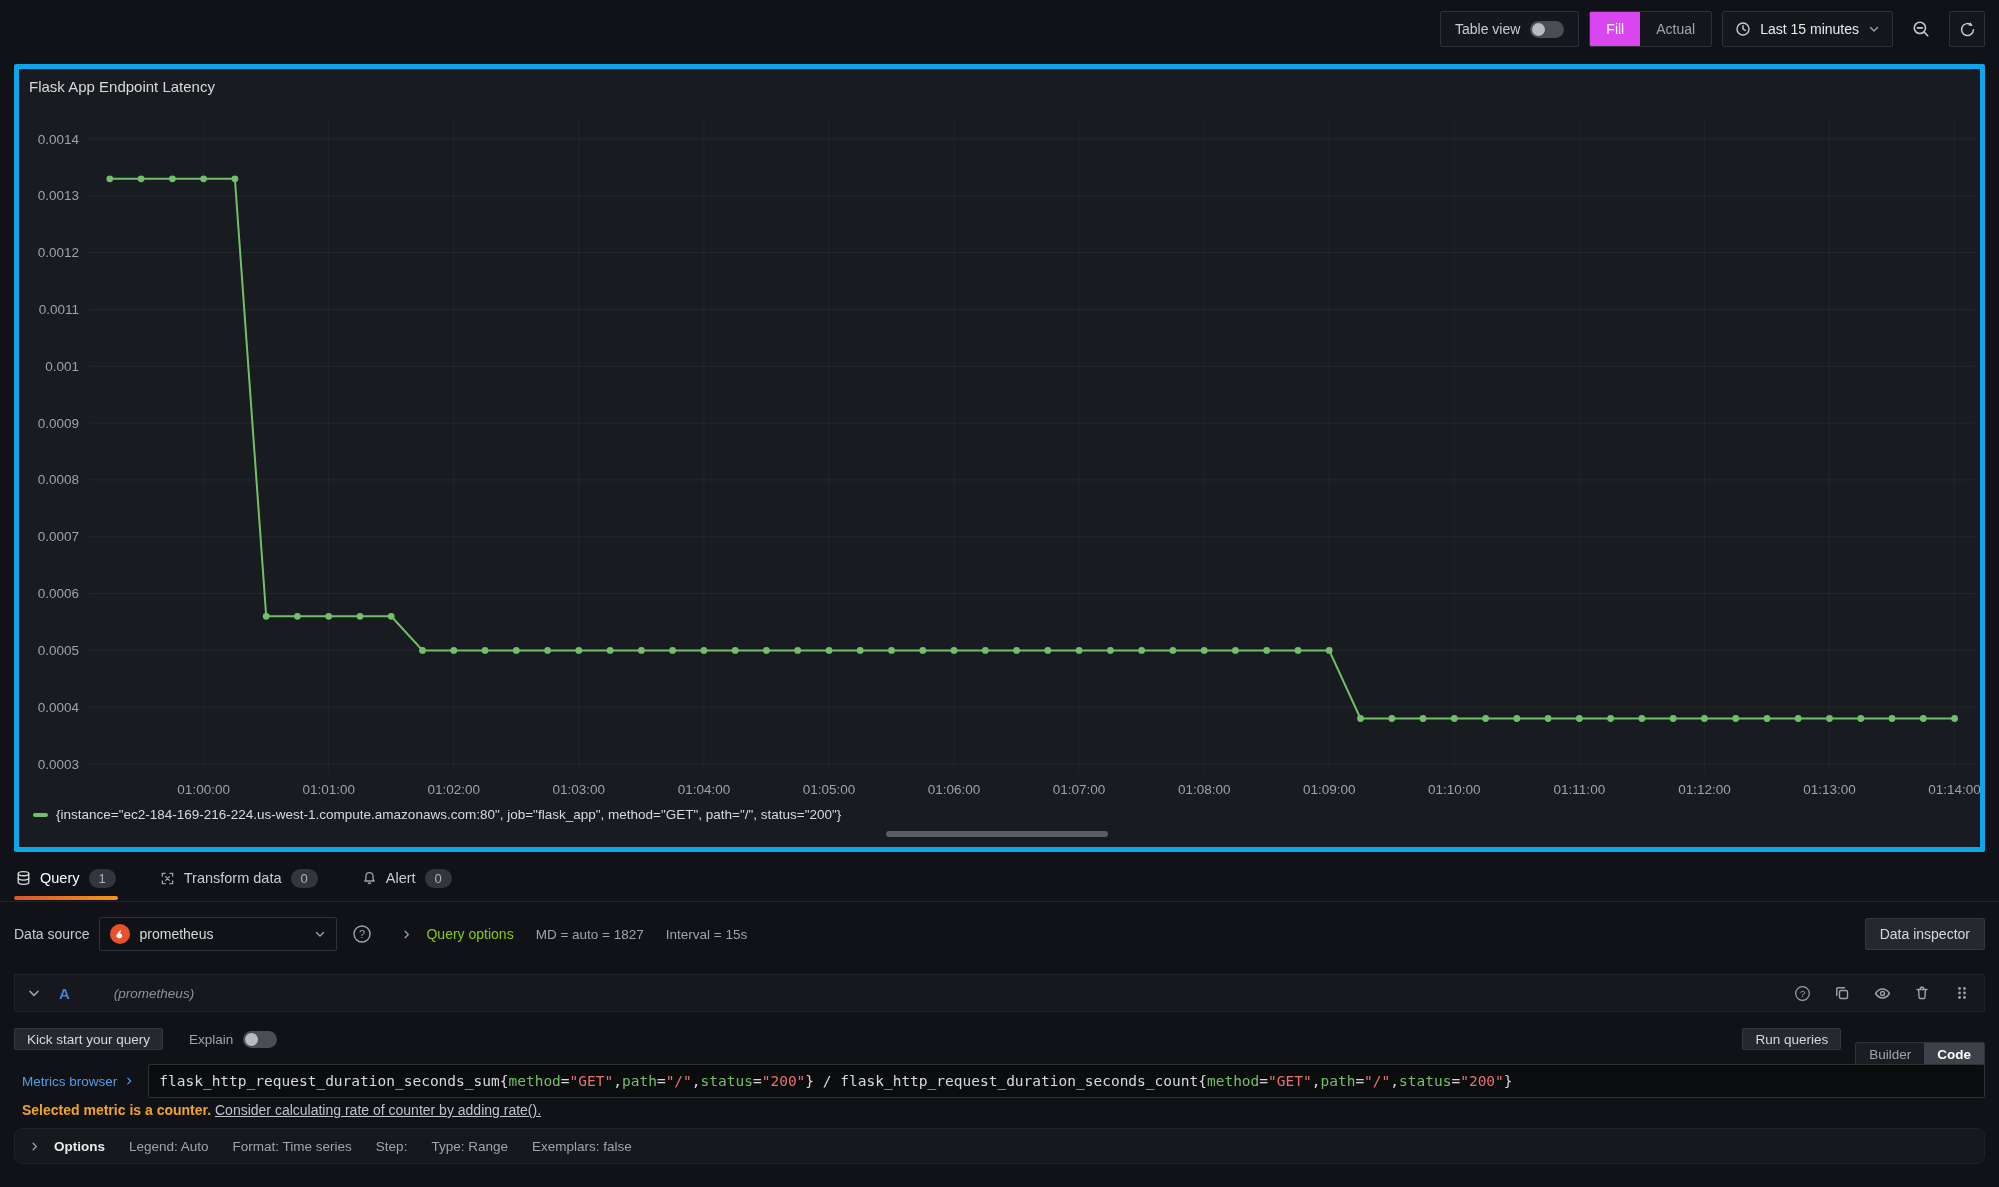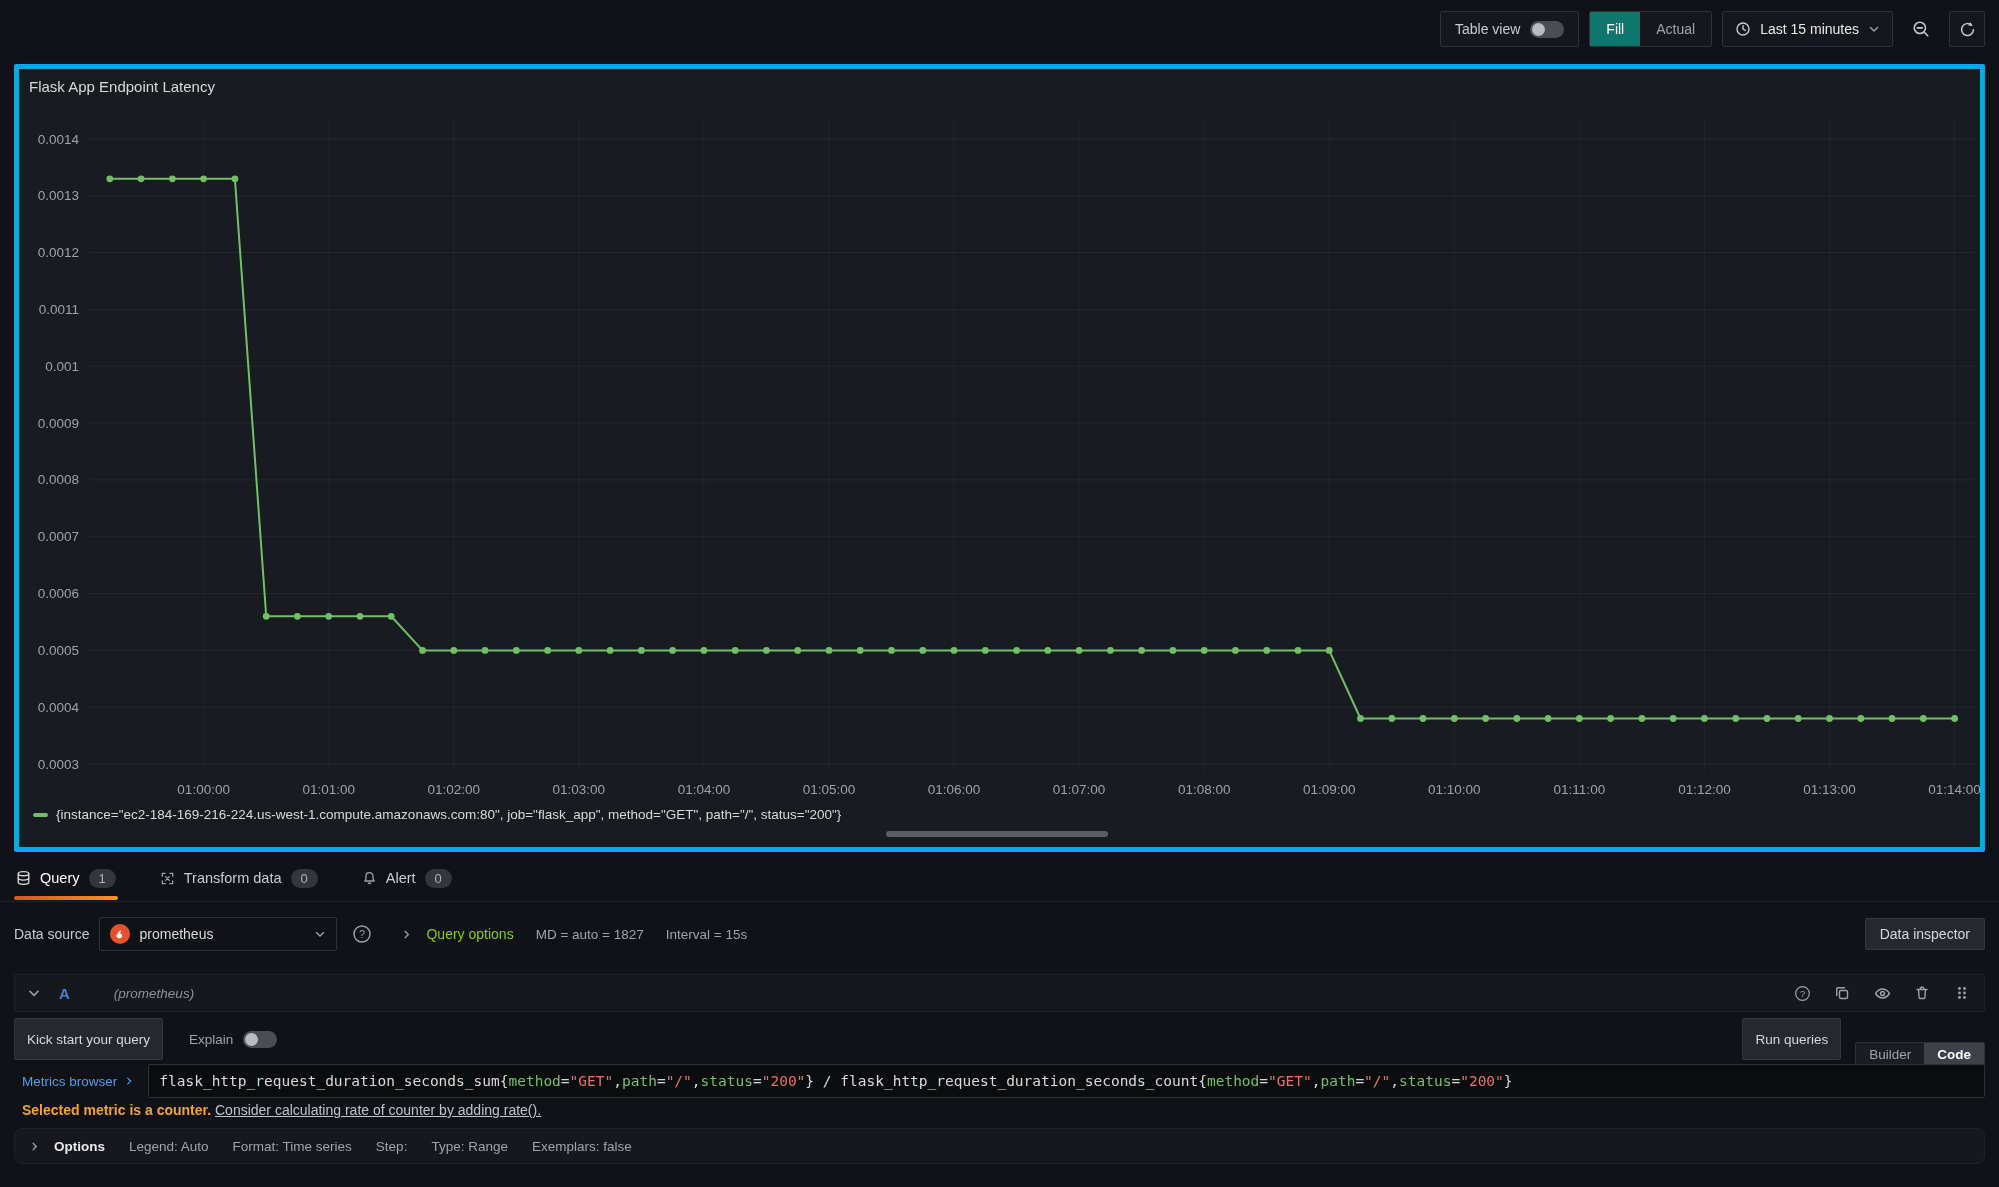--- a/index.html
+++ b/index.html
@@ -16,21 +16,21 @@
   .ic { stroke:#9da2a8; stroke-width:1.4; fill:none; stroke-linecap:round; stroke-linejoin:round; }
   .icf { fill:#9da2a8; stroke:none; }
 
   
   .toolbar { position:absolute; top:10px; right:14px; display:flex; align-items:center; gap:10px; height:38px; }
   .tv-box { display:flex; align-items:center; gap:10px; height:36px; padding:0 14px; border:1px solid #2e3136; border-radius:2px; background:#16171c; color:#c7cbd1; }
   .toggle { width:34px; height:17px; border-radius:9px; background:#4a4d54; position:relative; cursor:pointer; }
   .toggle::after { content:''; position:absolute; left:2px; top:2px; width:13px; height:13px; border-radius:50%; background:#b8bbc0; }
   .seg { display:flex; align-items:stretch; height:36px; border:1px solid #2e3136; border-radius:2px; overflow:hidden; background:#16171c; }
   .seg .opt { display:flex; align-items:center; padding:0 16px; color:#9fa3aa; font-size:14px; }
-  .seg .opt.active { background:#0f766e; color:#ffffff; font-weight:500; }
+  .seg .opt.active { background:#d946ef; color:#ffffff; font-weight:500; }
   .timepicker { display:flex; align-items:center; gap:9px; height:36px; padding:16px 12px; border:1px solid #2e3136; border-radius:2px; background:#16171c; color:#e9eaeb; font-weight:500; }
   .iconbtn { width:36px; height:36px; display:flex; align-items:center; justify-content:center; border-radius:2px; }
   .iconbtn.bordered { border:1px solid #2e3136; background:#16171c; }
 
   
   .panel { position:absolute; left:14px; top:64px; width:1971px; height:788px; background:#181b1f; border:5px solid #0ea5e9; border-radius:2px; }
   .panel-title { position:absolute; left:10px; top:9px; font-size:15px; font-weight:500; color:#d8d9da; }
   #chart { position:absolute; left:6px; top:40px; }
   #chart text.axis { fill:#9da2ac; font-size:13.5px; font-family:"Liberation Sans","DejaVu Sans",sans-serif; }
   .legend-row { position:absolute; left:14px; top:738px; display:flex; align-items:center; gap:8px; font-size:13.5px; color:#d8d9da; cursor:pointer; }
@@ -60,21 +60,21 @@
 
   
   .q-head { position:absolute; left:14px; top:974px; width:1971px; height:38px; background:#17181d; border:1px solid #202228; border-radius:2px; display:flex; align-items:center; padding:0 12px; }
   .refid { color:#3d85d8; font-weight:700; font-size:15px; margin-left:18px; }
   .ds-hint { font-style:italic; color:#8e9297; font-size:13.5px; margin-left:44px; }
   .q-head-icons { margin-left:auto; display:flex; align-items:center; gap:20px; }
   .q-head-icons .iconbtn { width:20px; height:20px; }
 
   
   .row-kick { position:absolute; left:14px; top:1024px; width:1971px; height:30px; display:flex; align-items:center; }
-  .btn.small { height:42px; font-size:13.5px; font-weight:400; padding:0 12px; }
+  .btn.small { height:22px; font-size:13.5px; font-weight:400; padding:0 12px; }
   .explain { display:flex; align-items:center; gap:10px; margin-left:26px; color:#9fa3aa; font-size:13.5px; }
   .run-group { margin-left:auto; display:flex; align-items:center; gap:14px; }
   .seg.mini { height:24px; background:#1b1d22;margin-top:30px; }
   .seg.mini .opt { padding:0 13px; font-size:13.5px; }
   .seg.mini .opt.active { background:#3e4147; color:#fff; font-weight:600; }
 
   .row-code { position:absolute; left:14px; top:1064px; width:1971px; height:34px; display:flex; align-items:stretch; }
   .mb-label { display:flex; align-items:center; gap:7px; padding:0 14px 0 8px; color:#4f9eea; font-size:13.5px; font-weight:500; cursor:pointer; white-space:nowrap; }
   .code-box { flex:1; display:flex; align-items:center; background:#0b0c0e; border:1px solid #2e3136; border-radius:2px; padding:0 10px; font-family:"DejaVu Sans Mono","Liberation Mono",monospace; font-size:14.5px; color:#d8d9da; overflow:hidden; white-space:nowrap; }
   .code-box .lbl { color:#73bf69; }

